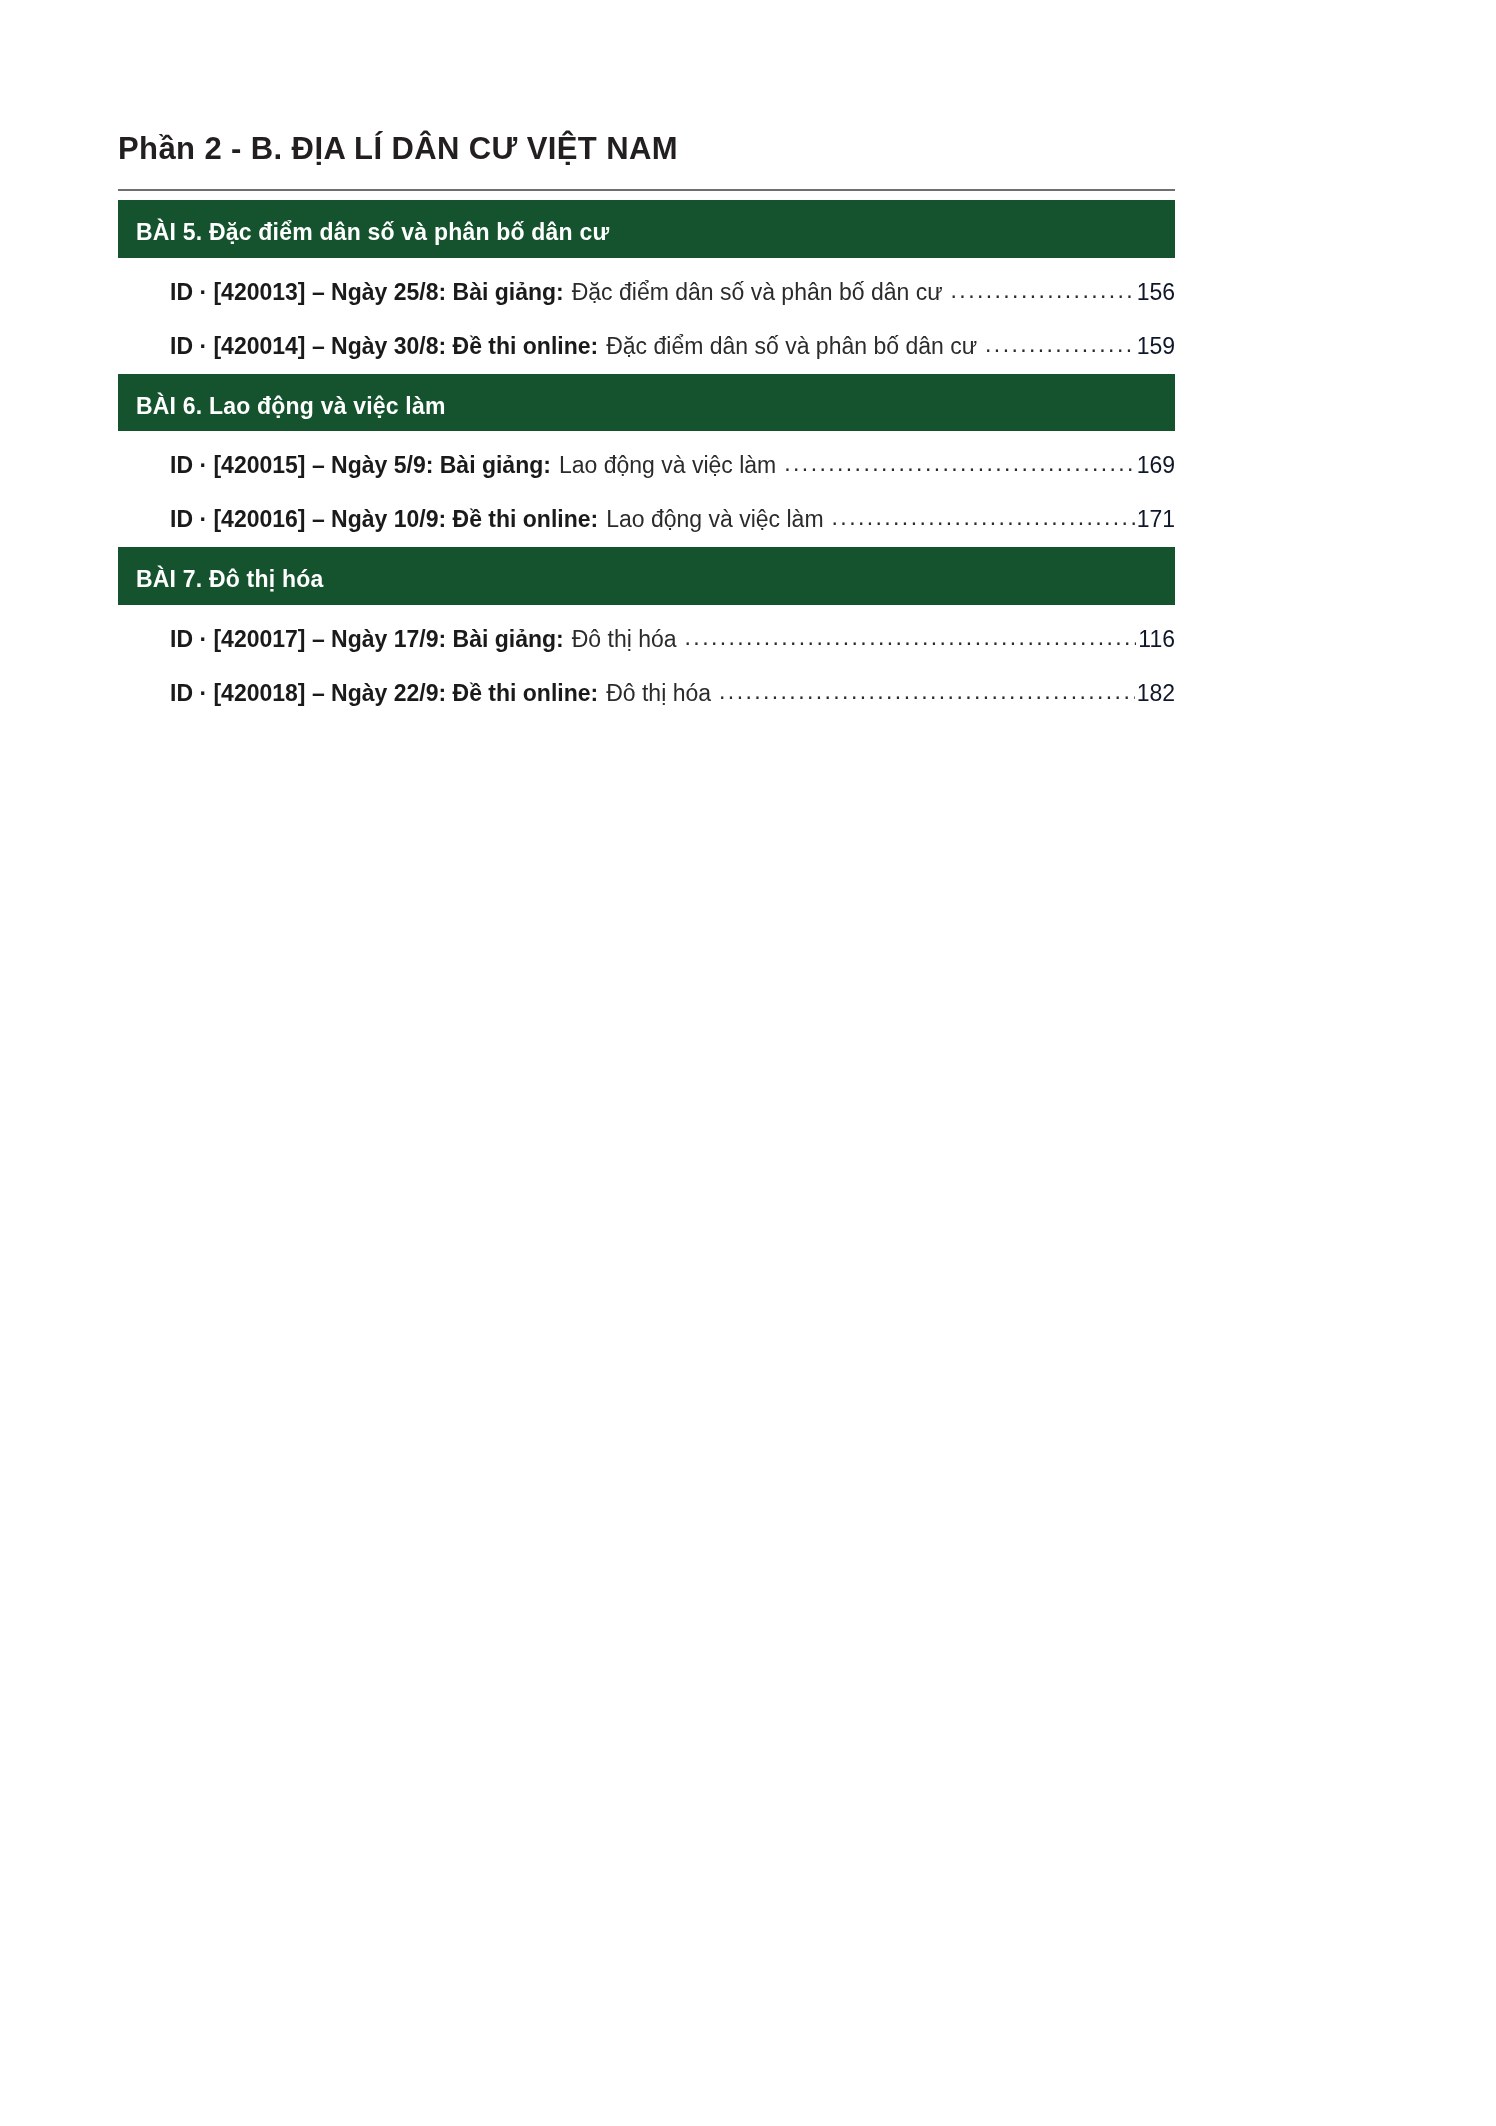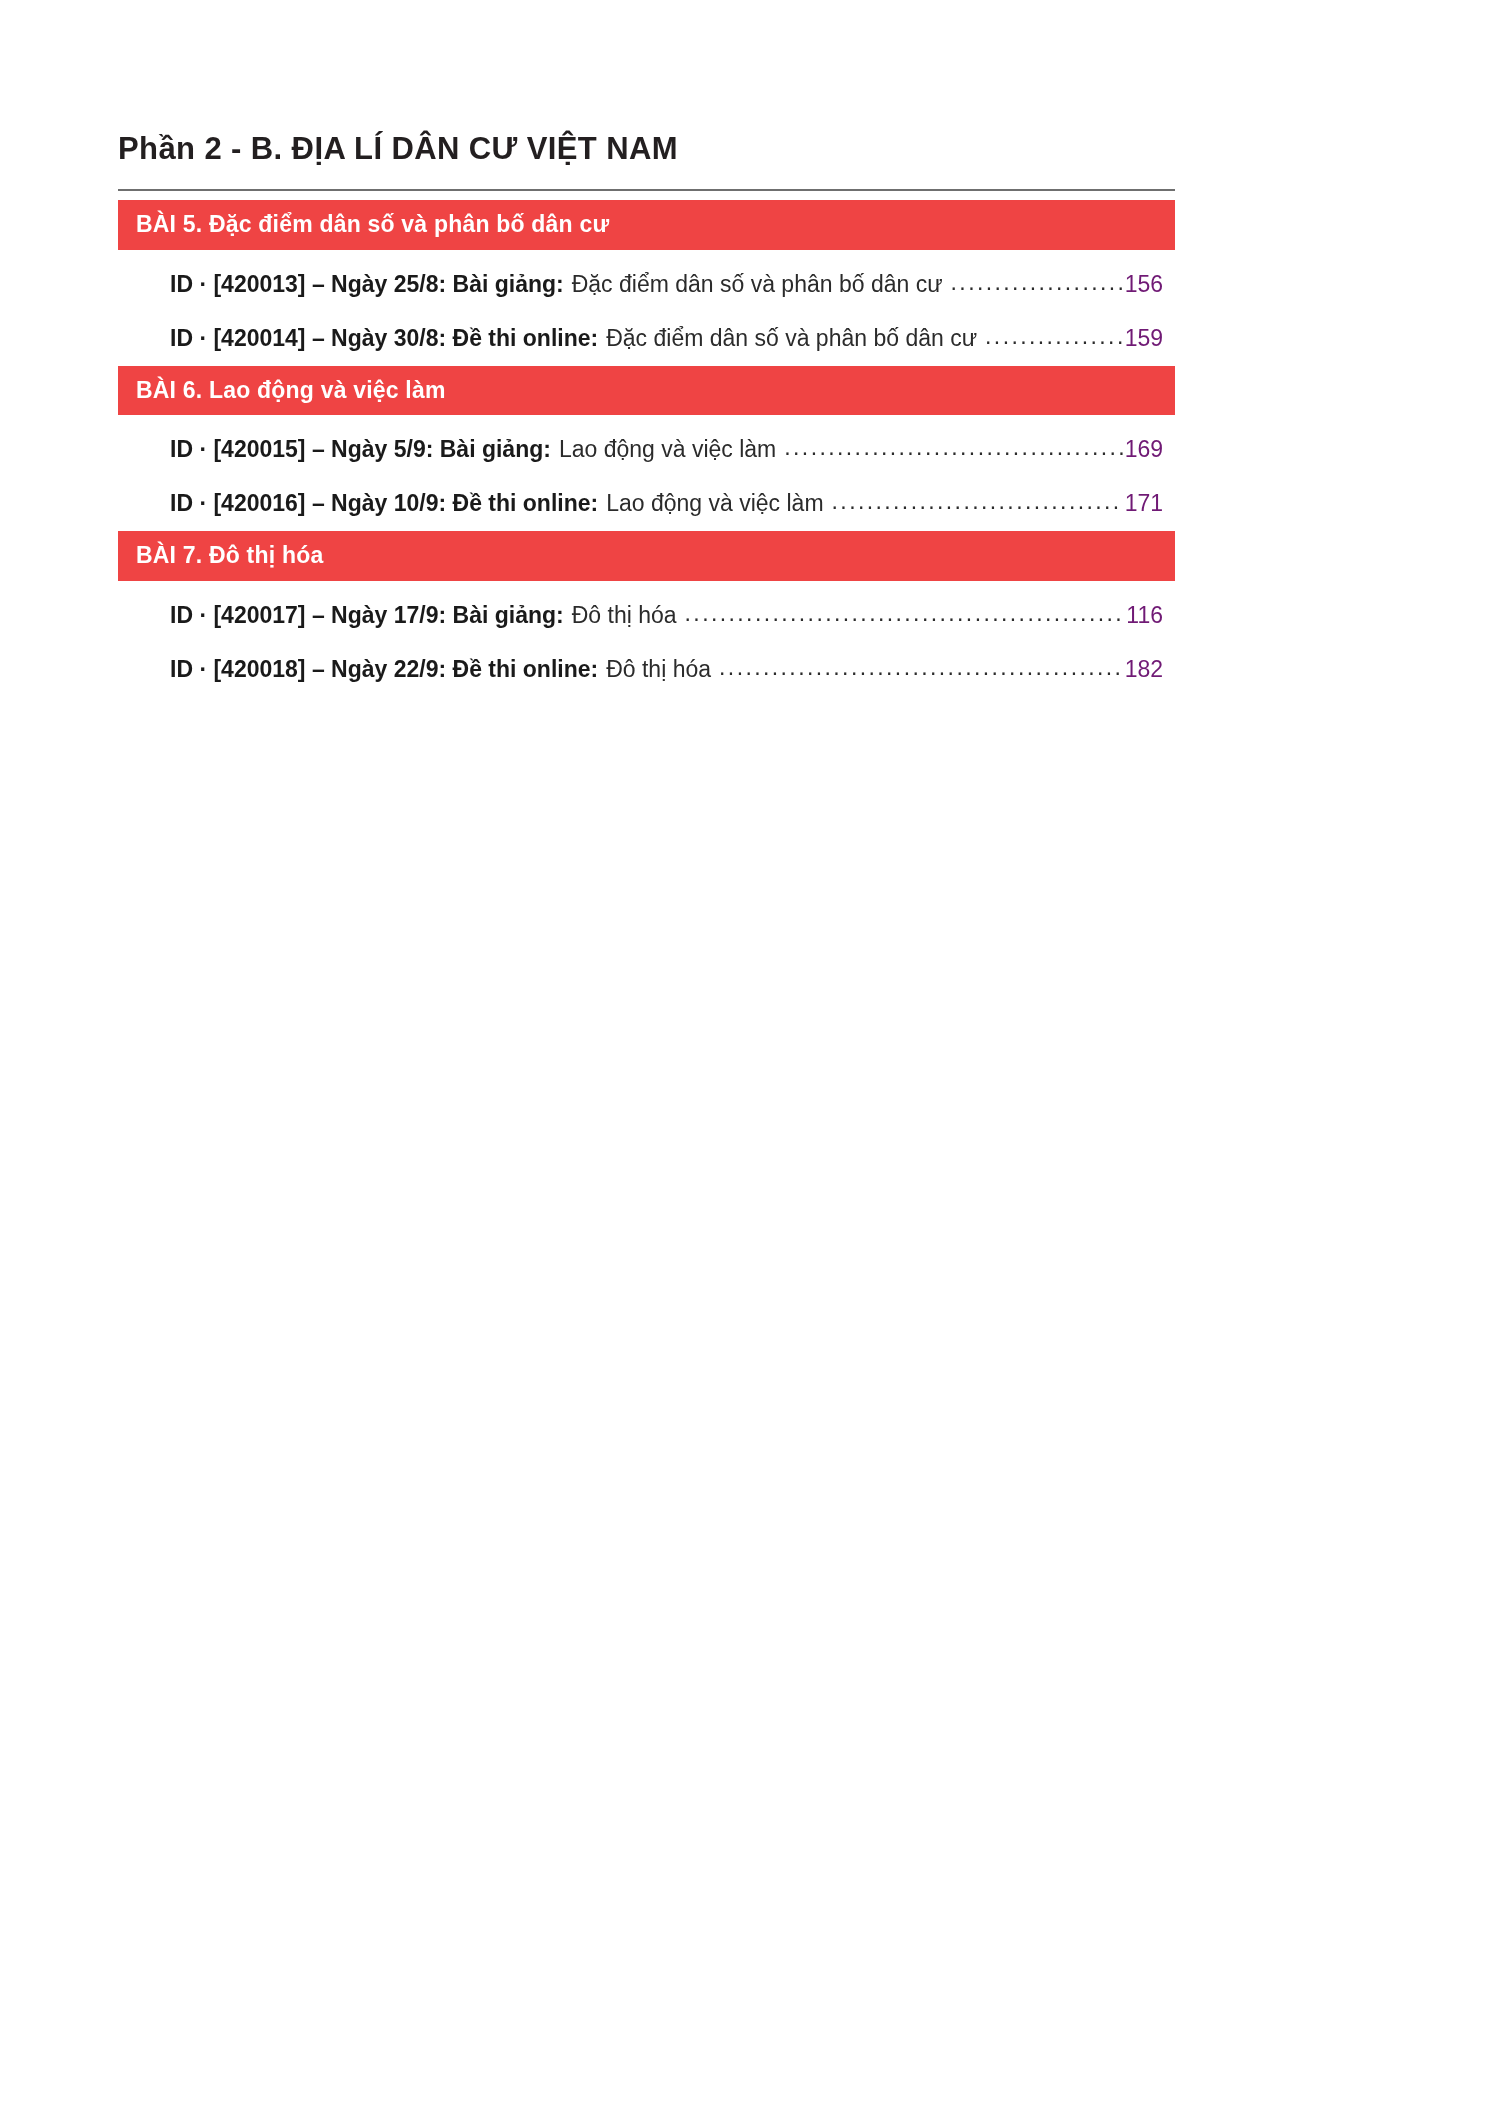--- a/index.html
+++ b/index.html
@@ -35,26 +35,26 @@
   .title-rule {
     border: none;
     border-top: 2px solid #6f6f6f;
     margin: 0 0 0 0;
     width: 100%;
   }
   .section {
     width: 100%;
   }
   .section-band {
-    background: #ef4444;
+    background: #14532d;
     color: #ffffff;
     font-size: 23px;
     font-weight: bold;
     letter-spacing: 0.2px;
-    padding: 10px 0 11px 18px;
+    padding: 18px 0 11px 18px;
     box-sizing: border-box;
     margin-top: 8px;
     line-height: 1.25;
   }
   .section:first-of-type .section-band {
     margin-top: 9px;
   }
   .entry {
     display: flex;
     align-items: baseline;
@@ -85,23 +85,23 @@
   .entry .dots::after {
     content: "........................................................................................................................................................................";
     letter-spacing: 2.4px;
     color: #2b2b2b;
     font-size: 23px;
     display: block;
     white-space: nowrap;
   }
   .entry .page-num {
     font-weight: normal;
-    color: #701a75;
+    color: #0f172a;
     padding-left: 0px;
-    margin-right: 12px;
+    margin-right: 0;
   }
 </style>
 </head>
 <body>
 
 <div class="page">
 
   <h1 class="doc-title">Phần 2 - B. ĐỊA LÍ DÂN CƯ VIỆT NAM</h1>
   <hr class="title-rule">
 

